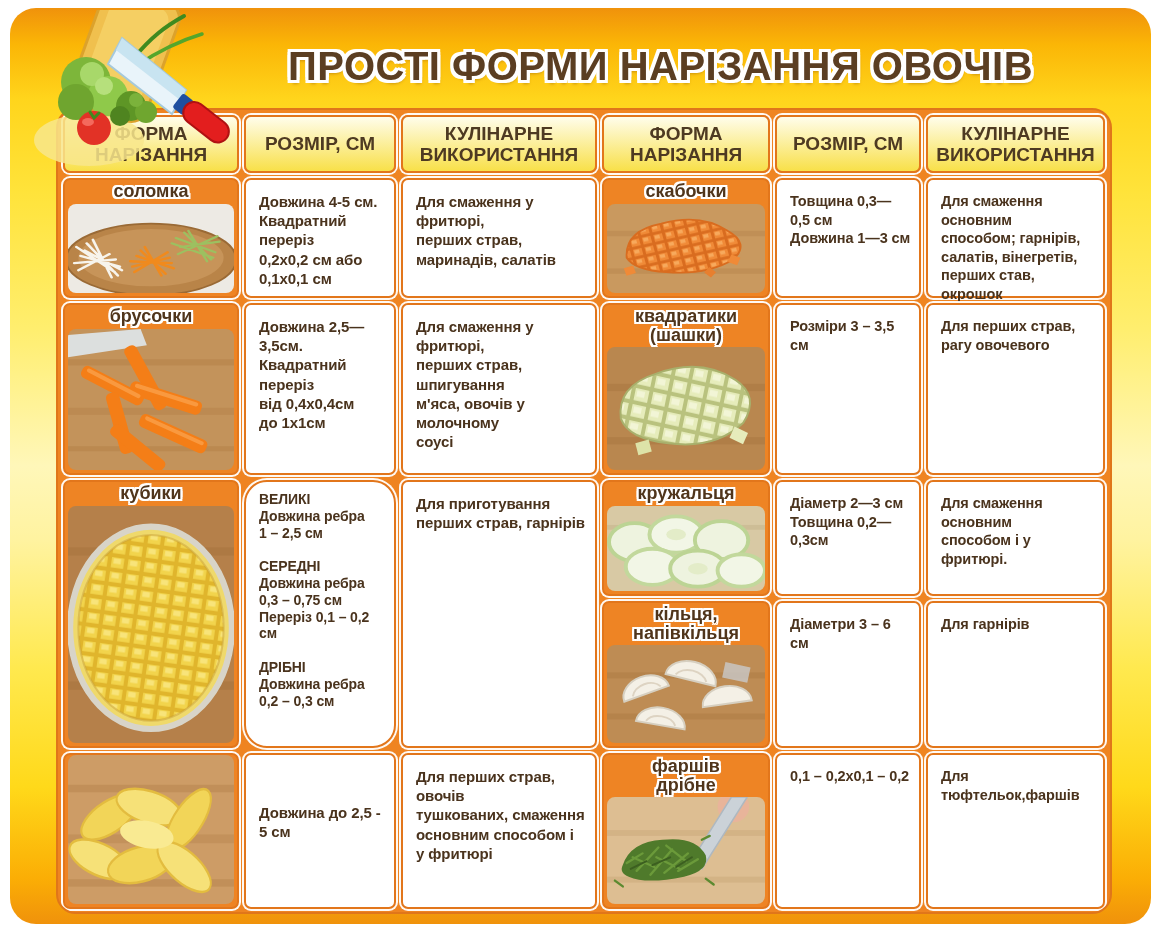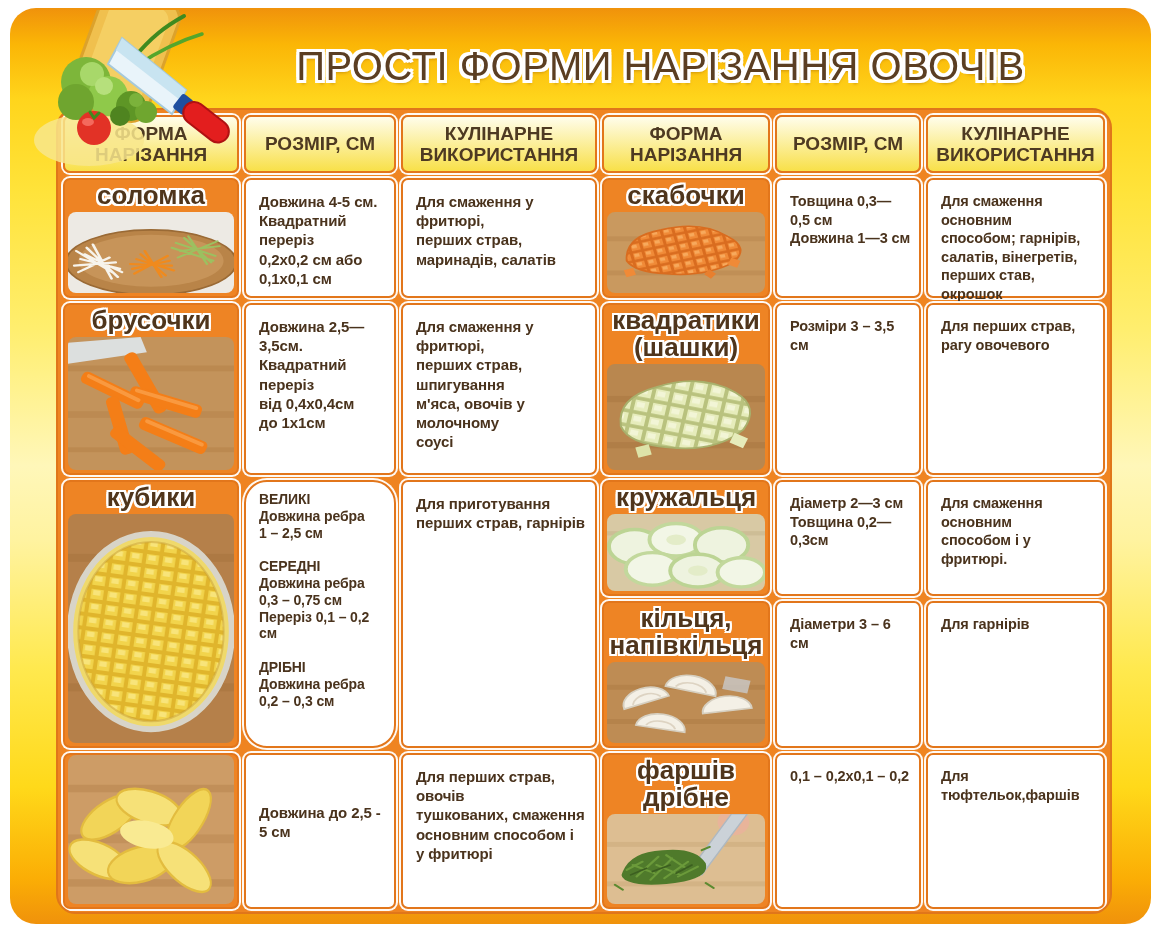--- a/index.html
+++ b/index.html
@@ -4,21 +4,21 @@
 <style>
   * { margin:0; padding:0; box-sizing:border-box; }
   html,body { width:1163px; height:936px; background:#fff; overflow:hidden;
     font-family:"Liberation Sans", sans-serif; }
   .poster { position:absolute; left:10px; top:8px; width:1141px; height:916px;
     border-radius:26px;
     background:linear-gradient(180deg,#F0920B 0%,#FBB606 4%,#FFD51C 10%,#FFE33A 20%,
       #FFEE6E 35%,#FFF7B9 50%,#FFF3A0 58%,#FFE94F 72%,#FFD91A 85%,#FBAE05 95%,#F0920B 100%);
   }
   .title { position:absolute; left:205px; right:45px; top:36px; text-align:center;
-    font-size:40px; font-weight:normal; color:#5B3E22; letter-spacing:.5px;
+    font-size:40px; font-weight:bold; color:#5B3E22; letter-spacing:.5px;
     text-shadow:-3px -3px 0 #fff,3px -3px 0 #fff,-3px 3px 0 #fff,3px 3px 0 #fff,
       0 -3px 0 #fff,0 3px 0 #fff,-3px 0 0 #fff,3px 0 0 #fff, 2px 4px 3px rgba(120,60,0,.35); }
   .corner-art { position:absolute; left:24px; top:2px; width:200px; height:170px; z-index:6; }
   .frame { position:absolute; left:46px; top:100px; width:1056px; height:806px;
     background:#EF8421; border:2px solid #E0761A; border-radius:20px; padding:5px;
     display:flex; gap:5px; overflow:hidden; z-index:2; }
   .half { display:grid; gap:5px; }
   .half.left  { width:534px; grid-template-columns:176px 152px 1fr;
     grid-template-rows:58px 120px 172px 268px 156px; }
   .half.right { flex:1; grid-template-columns:168px 146px 1fr;
@@ -27,21 +27,21 @@
     box-shadow:0 0 0 2px rgba(255,255,255,.95); }
   .hdr { display:flex; align-items:center; justify-content:center; text-align:center;
     background:linear-gradient(180deg,#FFFDEB,#F8E049); color:#4E3A22;
     font-weight:bold; font-size:19px; line-height:1.12; padding:2px 4px; }
   .txt { padding:12px 8px 8px 13px; font-size:15px; font-weight:bold; color:#4A331D;
     line-height:1.28; white-space:pre-line; letter-spacing:-.1px; }
   .half.right .txt { font-size:14.5px; }
   .txt.small { font-size:14px; line-height:1.2; padding-top:9px;border-radius:23px; }
   .txt.pad-more { padding-top:48px; }
   .form-cell { background:#EE8424; display:flex; flex-direction:column; overflow:hidden; }
-  .form-label { text-align:center; font-weight:bold; font-size:26px; color:#50351B;
+  .form-label { text-align:center; font-weight:bold; font-size:18px; color:#50351B;
     padding:2px 0 3px; line-height:1.03; white-space:pre-line;
     text-shadow:-2px -2px 0 #fff,2px -2px 0 #fff,-2px 2px 0 #fff,2px 2px 0 #fff,
       0 -2px 0 #fff,0 2px 0 #fff,-2px 0 0 #fff,2px 0 0 #fff; }
   .photo { flex:1; margin:0 3px 3px; border-radius:8px; overflow:hidden; }
   .photo svg { width:100%; height:100%; display:block; }
 </style>
 </head>
 <body>
 
 <div class="poster">

